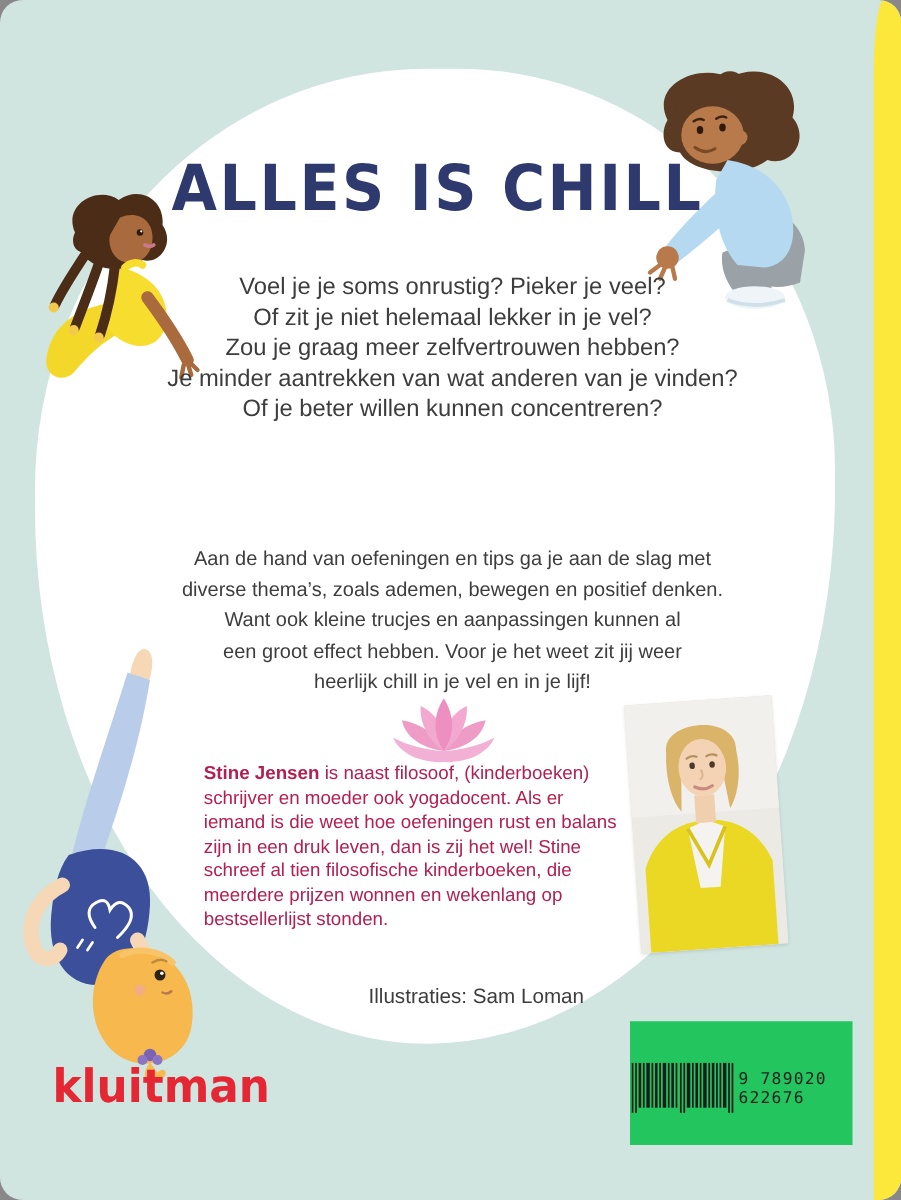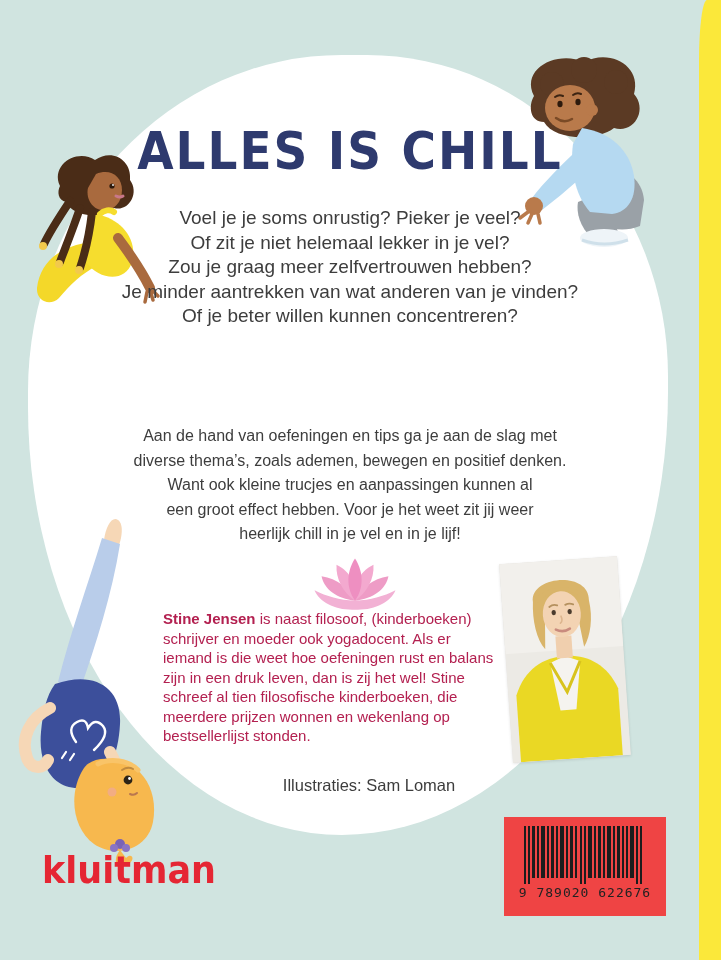--- a/index.html
+++ b/index.html
@@ -1,49 +1,50 @@
 <!DOCTYPE html>
 <html><head>
 <meta charset="utf-8">
 <style>
   html,body{margin:0;padding:0;background:#888;}
   .page{
     position:relative;width:721px;height:960px;overflow:hidden;
     background:#d0e4e0;
     font-family:"Liberation Sans",sans-serif;
+    border-radius:18px;
   }
   .stripe{position:absolute;right:0;top:0;width:22px;height:960px;background:#fbe83a;border-top-left-radius:8px 60px;}
   .blob{
     position:absolute;left:28px;top:55px;width:640px;height:780px;background:#ffffff;
     border-radius:50% 48% 52% 50% / 44% 42% 58% 56%;
   }
   .illus{position:absolute;}
   .title{
     position:absolute;left:0;top:124px;width:700px;margin:0;text-align:center;
     font-family:"DejaVu Sans",sans-serif;font-weight:bold;font-size:47px;letter-spacing:2px;
     color:#2e3a6e;transform:scaleY(1.08);
   }
-  .copy{position:absolute;margin:0;color:#3d3d3d;white-space:pre-line;text-align:center;}
+  .copy{position:absolute;margin:12px;color:#3d3d3d;white-space:pre-line;text-align:center;}
   .questions{left:30px;top:206px;width:640px;font-size:19px;line-height:24.5px;}
   .match{left:30px;top:349px;width:640px;font-size:19px;line-height:24.5px;}
   .about{left:30px;top:424px;width:640px;font-size:16px;line-height:24.5px;}
   .lotus{position:absolute;left:311px;top:556px;width:88px;height:58px;}
   .bio{
     position:absolute;left:163px;top:609px;width:348px;
     color:#b32050;font-size:15px;line-height:19.5px;white-space:pre-line;text-align:left;
   }
   .bio b{font-weight:bold;}
   .credit{left:19px;top:776px;width:700px;font-size:16.5px;}
   .photo{
     position:absolute;left:506px;top:560px;width:118px;height:199px;
     transform:rotate(-4deg);box-shadow:0 1px 3px rgba(0,0,0,.12);background:#e9e6e1;
   }
   .barcode-box{
-    position:absolute;left:504px;top:817px;width:162px;height:99px;background:#ef4444;
-    display:flex;flex-direction:column;align-items:center;justify-content:flex-start;padding-top:9px;box-sizing:border-box;
+    position:absolute;left:504px;top:817px;width:178px;height:99px;background:#22c55e;
+    display:flex;flex-direction:row;align-items:center;justify-content:flex-start;padding-top:9px;box-sizing:border-box;
   }
   .barcode-num{font-family:"DejaVu Sans Mono",monospace;font-size:13px;color:#222;letter-spacing:1px;margin-top:-1px;}
   .logo{
     position:absolute;left:42px;top:850px;margin:0;
     font-family:"DejaVu Sans",sans-serif;font-weight:bold;font-size:35px;letter-spacing:0px;
     color:#e52633;transform:scaleY(1.05);
   }
 </style>
 </head>
 <body>

